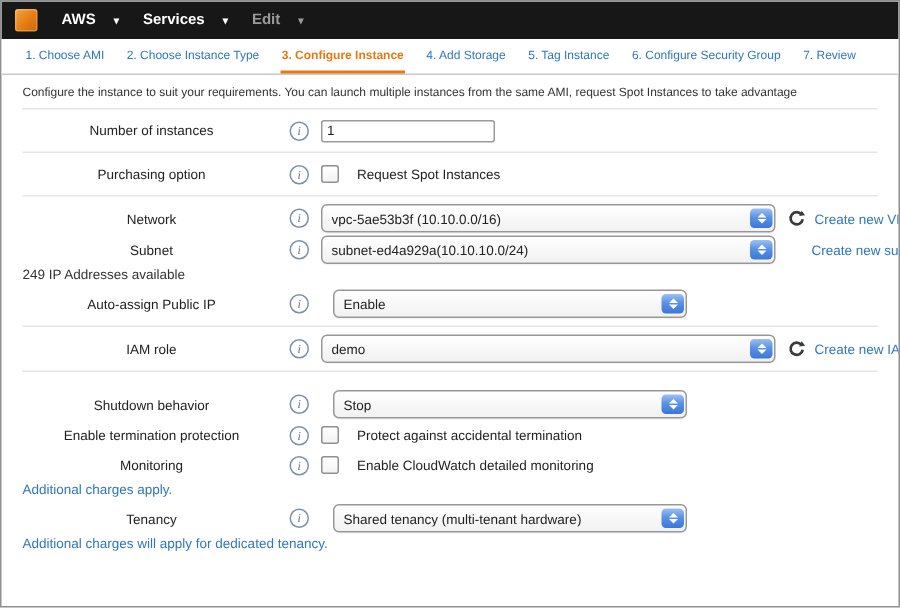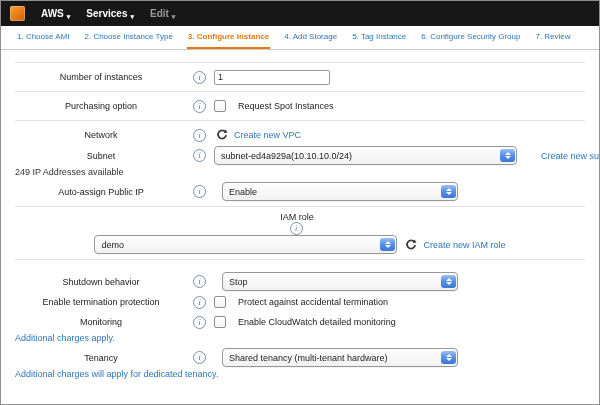--- a/index.html
+++ b/index.html
@@ -18,21 +18,21 @@
   .topbar {
     height:25px; background:#171717; display:flex; align-items:center;
     padding:0 9px; gap:16px;
   }
   .aws-cube {
     width:15px; height:15px; border-radius:2px;
     background:linear-gradient(135deg,#f5a43c 0%, #e47911 60%, #c8660c 100%);
     box-shadow:inset 0 0 0 1px rgba(255,255,255,.25);
     flex:0 0 auto;
   }
-  .menu-item { display:flex; align-items:flex-end; gap:3px; font-size:10px; font-weight:bold; color:#fff; cursor:default; }
+  .menu-item { display:flex; align-items:center; gap:12px; font-size:10px; font-weight:bold; color:#fff; cursor:default; }
   .menu-item.dim { color:#9b9b9b; }
   .caret { font-size:7px; line-height:1; position:relative; top:1px; }
 
   
   .steps {
     height:23px; border-bottom:1px solid #c9c9c9; background:#fff;
     display:flex; align-items:stretch; gap:13px; padding:0 15px;
     font-size:8px; white-space:nowrap;
   }
   .step { display:flex; align-items:center; color:#2e77bc; border-bottom:2px solid transparent; padding:0 1px; cursor:pointer; }
@@ -40,21 +40,21 @@
 
   
   .content { padding:7px 14px 0 14px; }
   .page-title { font-size:15px; font-weight:normal; color:#3a3a3a; margin:2px 0 3px 0; }
   .page-desc { font-size:8px; color:#333; margin:0 0 6px 0; }
 
   .divider { border-top:1px solid #e4e4e4; height:0; margin:5px 0; }
 
   
   .row { display:flex; align-items:center; margin:2px 0; min-height:18px; }
-  .row.roomy { margin:2px 0;flex-direction:column; }
+  .row.roomy { margin:2px 0; }
   .row.gap-top { margin-top:12px; }
   .flabel {
     width:172px; text-align:center; font-size:9px; font-weight:normal; color:#222;
     margin-right:6px; flex:0 0 auto;
   }
   .info {
     width:11px; height:11px; border:1px solid #7d8fa8; border-radius:50%;
     color:#5a6f8a; font-size:8px; line-height:11px; text-align:center;
     font-family:"Liberation Serif", serif; font-style:italic;
     margin-right:8px; flex:0 0 auto; cursor:pointer;
@@ -124,20 +124,21 @@
     <span class="step">1. Choose AMI</span>
     <span class="step">2. Choose Instance Type</span>
     <span class="step active">3. Configure Instance</span>
     <span class="step">4. Add Storage</span>
     <span class="step">5. Tag Instance</span>
     <span class="step">6. Configure Security Group</span>
     <span class="step">7. Review</span>
   </div>
 
   <div class="content">
+    <div class="page-desc">Configure the instance to suit your requirements. You can launch multiple instances from the same AMI, request Spot Instances to take advantage</div>
 
     <div class="divider"></div>
 
     <div class="row">
       <div class="flabel">Number of instances</div>
       <span class="info">i</span>
       <div class="control">
         <input class="text-input" value="1" style="">
       </div>
     </div>
@@ -152,20 +153,27 @@
         <span class="cb-label">Request Spot Instances</span>
       </div>
     </div>
 
     <div class="divider"></div>
 
     <div class="row">
       <div class="flabel">Network</div>
       <span class="info">i</span>
       <div class="control">
+        <div class="select w-wide">
+          <span class="sel-value">vpc-5ae53b3f (10.10.0.0/16)</span>
+          <span class="arrows">
+              <i class="tri tri-up"></i>
+              <i class="tri tri-down"></i>
+            </span>
+        </div>
         <span class="refresh">
           <svg width="12" height="12" viewBox="0 0 16 16" aria-hidden="true">
             <path d="M12.4 4A5.4 5.4 0 1 0 13.5 8.2" fill="none" stroke="#3a3a3a" stroke-width="2.4"></path>
             <path d="M12.6 0.6 L15.6 4.6 L10.4 5.4 Z" fill="#3a3a3a"></path>
           </svg>
         </span>
         <span class="link">Create new VPC</span>
       </div>
     </div>
 

